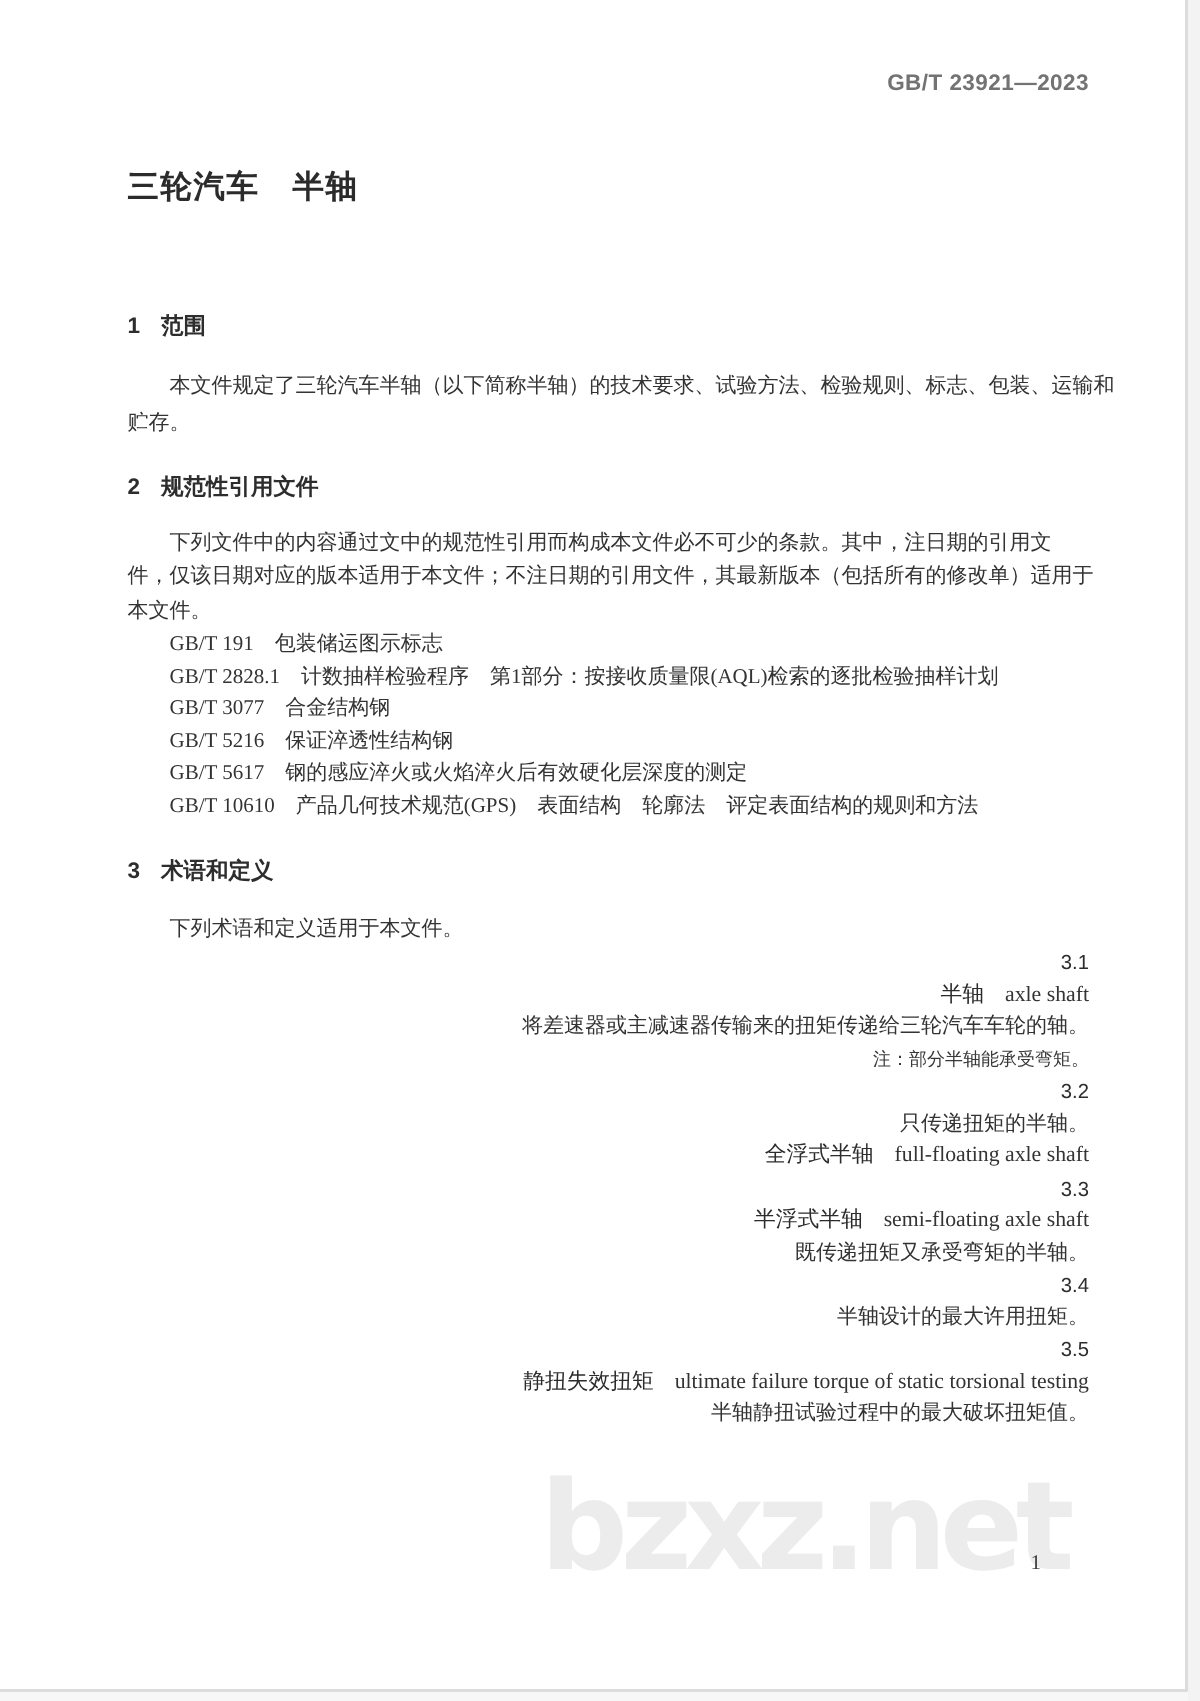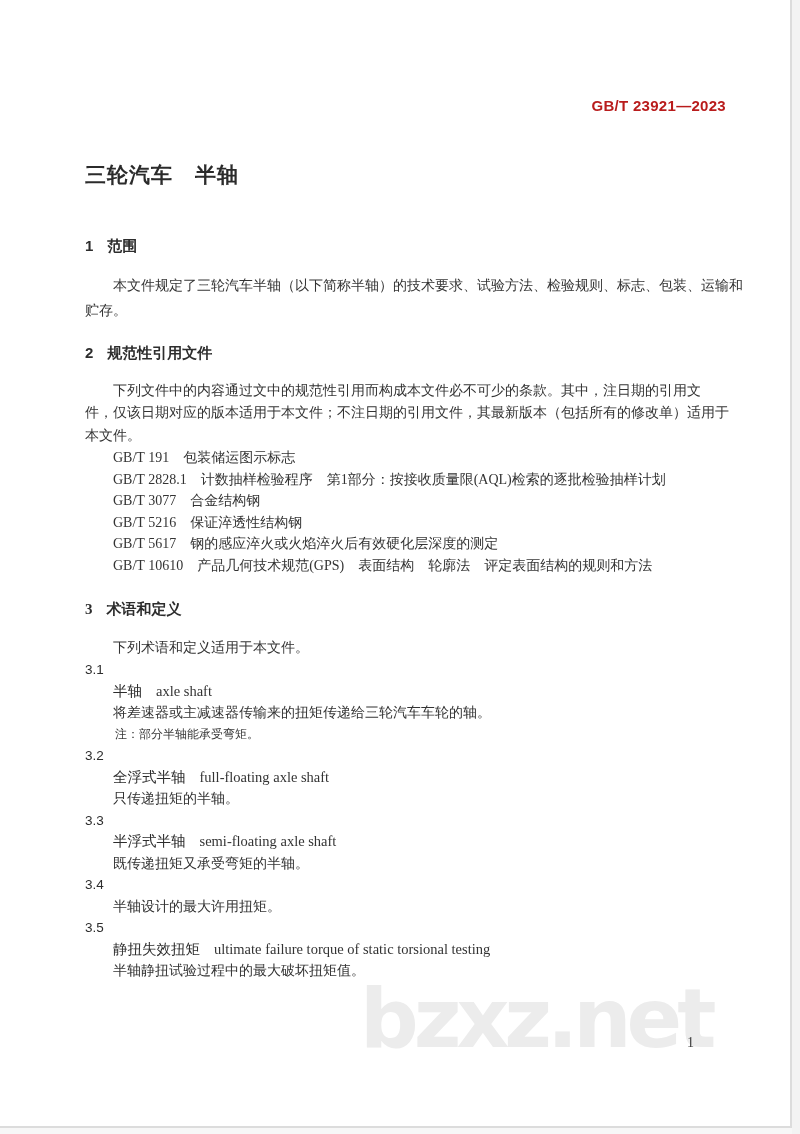--- a/index.html
+++ b/index.html
@@ -14,51 +14,51 @@
   .watermark {
     position:absolute; left:360px; top:978px; z-index:1;
     font-family:"DejaVu Sans","Liberation Sans",sans-serif;
     font-weight:bold; font-size:82px; letter-spacing:-5px;
     color:#ececec; line-height:1;
   }
 
   .content { position:absolute; left:85px; top:0; width:641px; z-index:2; }
 
   .doc-code {
-    padding-top:96px; text-align:right;
+    padding-top:46px; text-align:right;
     font-family:"Liberation Sans","DejaVu Sans",sans-serif;
     font-weight:bold; font-size:15px; letter-spacing:0.3px;
-    color:#b91c1c; line-height:19px;
+    color:#737373; line-height:19px;
   }
   .doc-title {
     margin-top:47px; 
     font-family:"Liberation Sans","DejaVu Sans",sans-serif;
     font-weight:bold; font-size:21px; letter-spacing:1px;
     color:#2b2b2b; line-height:26px;
   }
   .h1 {
     font-family:"Liberation Sans","DejaVu Sans",sans-serif;
     font-weight:bold; font-size:15px; color:#2d2d2d; line-height:20px;
     white-space:nowrap;
   }
   .h1 .num { display:inline-block; margin-right:14px; }
-  .h1-scope { margin-top:48px; }
+  .h1-scope { margin-top:70px; }
   .h1-normative { margin-top:20px; }
-  .h1-terms { margin-top:23px;font-family:Liberation Serif, serif; }
+  .h1-terms { margin-top:23px; }
 
   .para { font-size:14px; }
   .line { line-height:24.5px; white-space:nowrap; }
   .indent { text-indent:28px; }
   .p-scope1 { margin-top:18px; }
   .p-norm { margin-top:17px; }
   .p-norm .line { line-height:22.4px; }
   .refs .line { line-height:21.5px; text-indent:28px; }
   .intro { margin-top:18px; font-size:14px; line-height:22px; text-indent:28px; white-space:nowrap; }
 
-  .terms { font-size:14px; }
+  .terms { font-size:14px;text-align:right; }
   .t-line { line-height:21.5px; white-space:nowrap; }
   .t-num {
     font-family:"Liberation Sans","DejaVu Sans",sans-serif;
     font-size:13.5px; color:#2d2d2d;
   }
   .t-term { font-weight:normal; text-indent:28px; }
   .t-term .zh {
     font-family:"Liberation Sans","DejaVu Sans",sans-serif;
     margin-right:14px; font-size:14.5px; color:#2c2c2c;
   }
@@ -125,24 +125,24 @@
         <div class="t-line t-num">3.1</div>
         <div class="t-line t-term">
           <span class="zh">半轴</span><span class="en">axle shaft</span>
         </div>
         <div class="t-line t-def">将差速器或主减速器传输来的扭矩传递给三轮汽车车轮的轴。</div>
         <div class="t-line t-note">注：部分半轴能承受弯矩。</div>
       </div>
 
       <div>
         <div class="t-line t-num">3.2</div>
+        <div class="t-line t-def">只传递扭矩的半轴。</div>
         <div class="t-line t-term">
           <span class="zh">全浮式半轴</span><span class="en">full-floating axle shaft</span>
         </div>
-        <div class="t-line t-def">只传递扭矩的半轴。</div>
       </div>
 
       <div>
         <div class="t-line t-num">3.3</div>
         <div class="t-line t-term">
           <span class="zh">半浮式半轴</span><span class="en">semi-floating axle shaft</span>
         </div>
         <div class="t-line t-def">既传递扭矩又承受弯矩的半轴。</div>
       </div>
 

